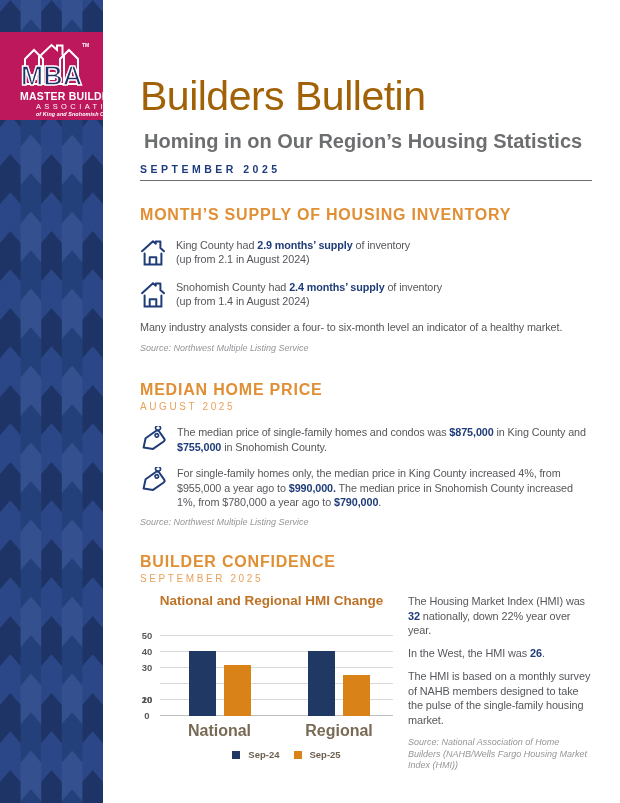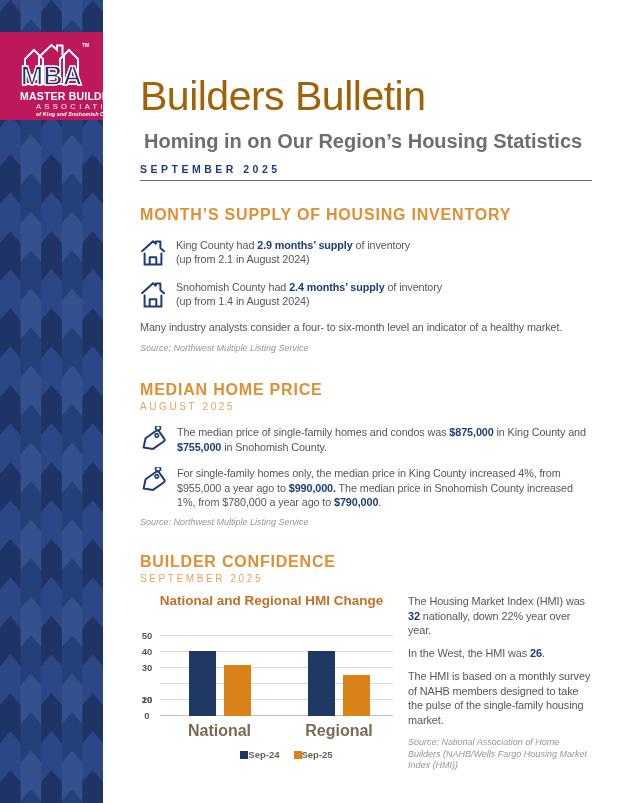--- a/index.html
+++ b/index.html
@@ -34,21 +34,21 @@
   .chart-title{font-size:13.5px;font-weight:bold;color:#bd7226;text-align:center;line-height:1.05;margin:0 0 28px 10px;}
   .plot-wrap{position:relative;margin-left:20px;}
   .plot{position:relative;width:233px;height:80px;}
   .gridline{position:absolute;left:0;width:100%;height:1px;background:#d9d9d9;}
   .gridline.zero{background:#bfbfbf;}
   .ytick{position:absolute;left:-22px;width:18px;text-align:center;font-size:9.5px;font-weight:bold;color:#595959;line-height:1;}
   .bar{position:absolute;bottom:0;width:27px;}
   .cat-row{position:relative;height:14px;margin-top:7px;}
   .cat-label{position:absolute;width:90px;text-align:center;font-size:16px;font-weight:bold;color:#796a55;line-height:1;}
   .legend{display:flex;justify-content:center;gap:14px;margin-top:13px;margin-left:20px;}
-  .legend-item{display:flex;align-items:center;gap:0;}
+  .legend-item{display:flex;align-items:center;gap:8px;}
   .legend-swatch{width:8px;height:8px;display:inline-block;}
   .legend-label{font-size:9.5px;font-weight:bold;color:#6e6152;line-height:1;}
   
   .conf-text{margin-left:15px;width:184px;}
   .para{font-size:10.9px;line-height:1.33;color:#55575b;margin:0 0 8.5px;letter-spacing:-0.1px;}
   .conf-text .source{margin-top:10px;}
   
   .logo-text{position:absolute;left:9px;width:115px;text-align:right;color:#ffffff;}
   .lt1{top:58px;font-size:10.5px;font-weight:bold;letter-spacing:0.2px;}
   .lt2{top:69.5px;font-size:7.5px;font-weight:normal;letter-spacing:3.4px;text-indent:3.4px;}

